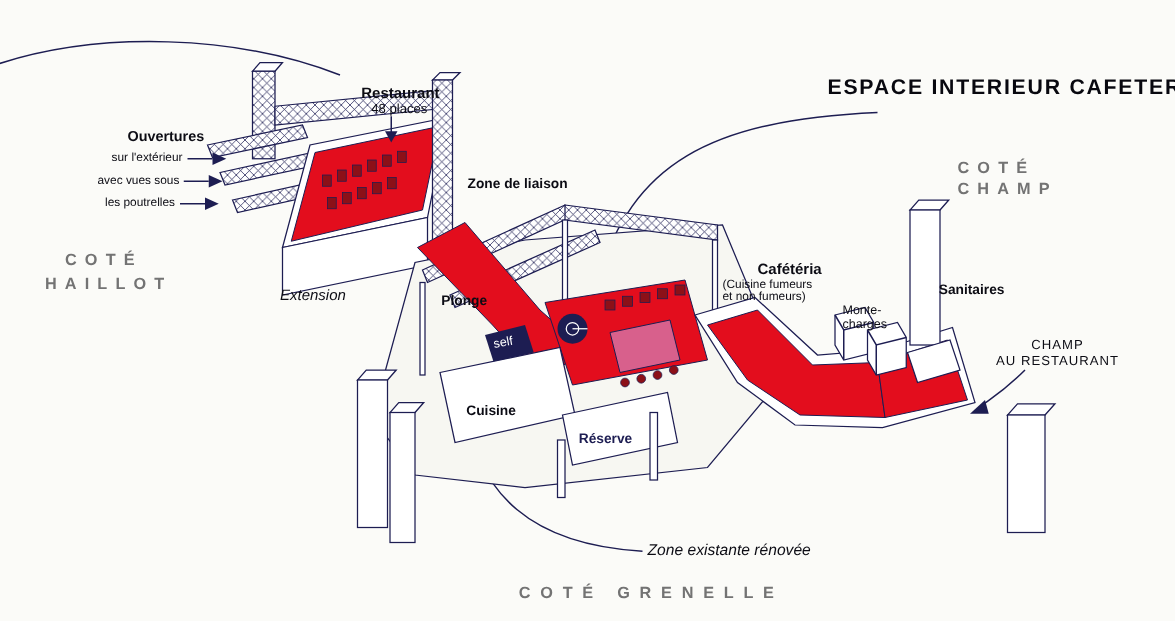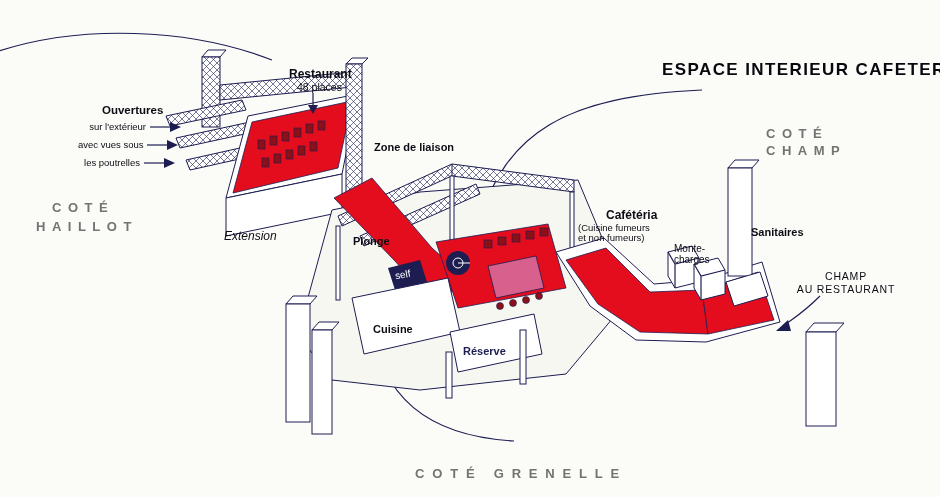--- a/index.html
+++ b/index.html
@@ -186,16 +186,17 @@
   <div class="lbl" style="left:674px;top:254px;font-size:10px;">charges</div>
 
   <div class="lbl b" style="left:751px;top:226px;">Sanitaires</div>
 
   <div class="lbl side" style="left:766px;top:124px;">COTÉ</div>
   <div class="lbl side" style="left:766px;top:141px;">CHAMP</div>
 
   <div class="lbl center" style="left:790px;top:270px;width:112px;font-size:10.5px;letter-spacing:0.8px;">CHAMP</div>
   <div class="lbl center" style="left:790px;top:283px;width:112px;font-size:10.5px;letter-spacing:0.8px;">AU RESTAURANT</div>
 
+  <div class="lbl i" style="left:518px;top:433px;font-size:12.5px;">Zone existante rénovée</div>
 
   <div class="lbl side center" style="left:18px;top:464px;width:940px;letter-spacing:0.6em;margin-left:33px;">COTÉ GRENELLE</div>
 
 </div>
 
 </body></html>

